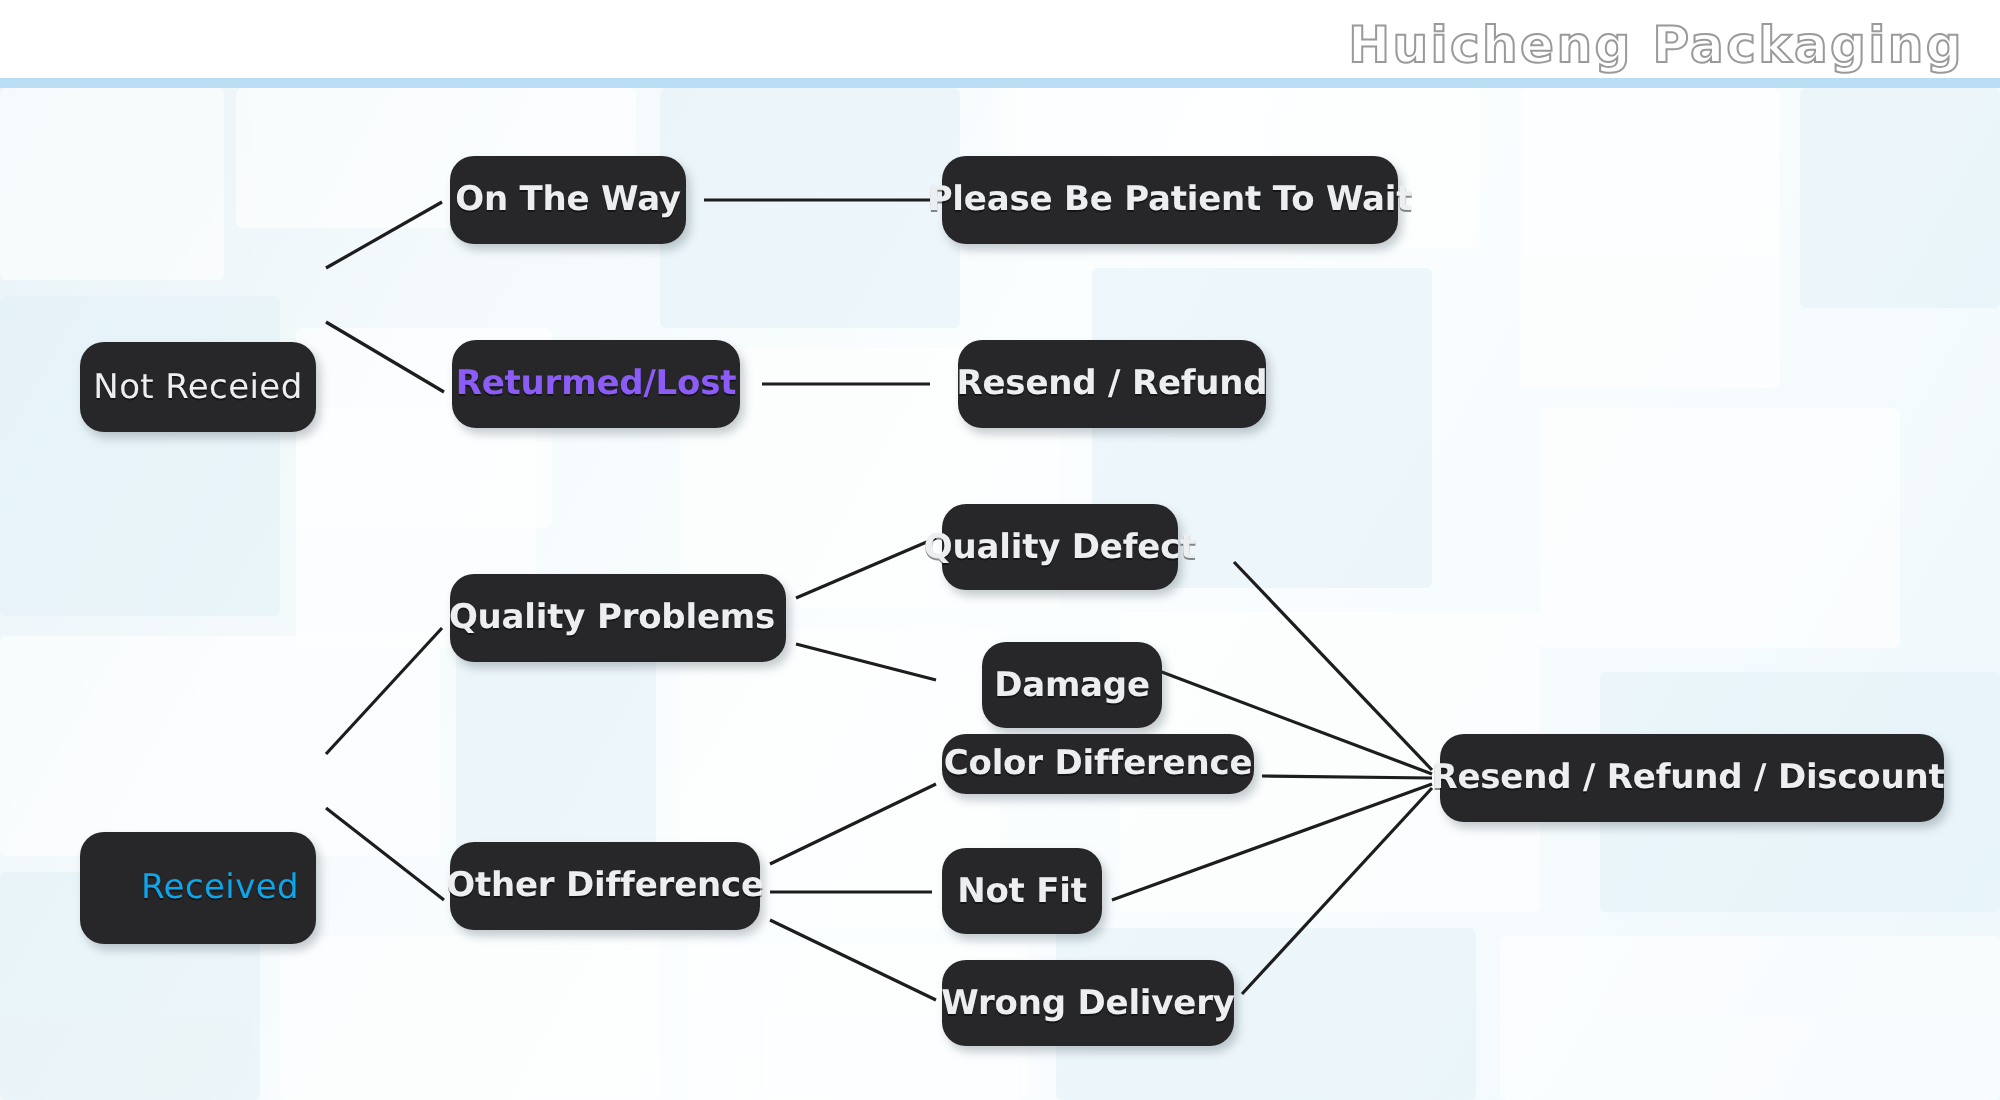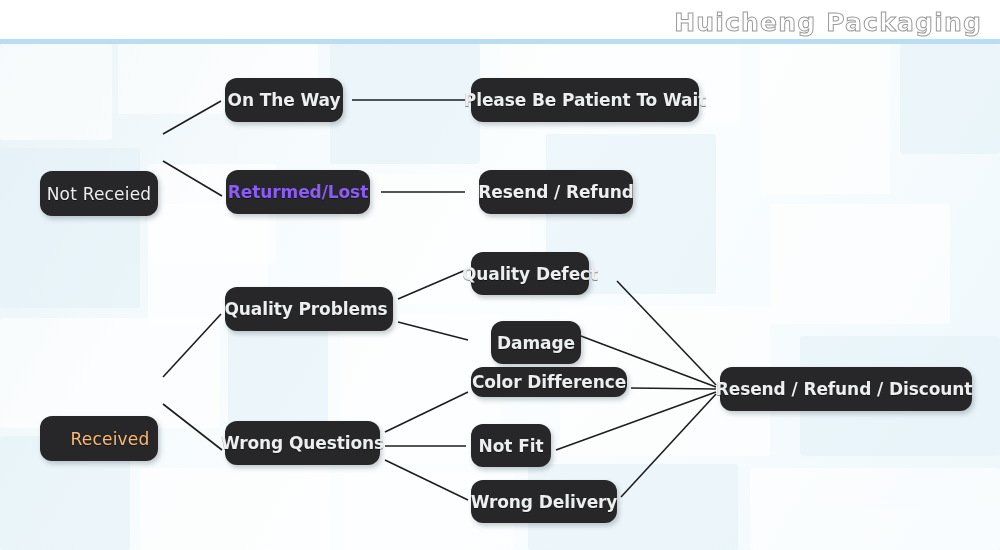--- a/index.html
+++ b/index.html
@@ -178,23 +178,23 @@
         <line x1="631" y1="344" x2="716" y2="345" stroke="#1d1d1d"></line>
         <line x1="556" y1="406" x2="716" y2="348" stroke="#1d1d1d"></line>
         <line x1="621" y1="453" x2="716" y2="350" stroke="#1d1d1d"></line>
       </svg>
     <div id="node-layer">
         <div class="node plain" style="left: 40px; top: 79px; width: 118px; height: 45px; background: rgb(39, 39, 42); color: rgb(236, 238, 240);">Not Receied</div>
         <div class="node" style="left: 225px; top: 34px; width: 118px; height: 44px; background: rgb(39, 39, 42); color: rgb(236, 238, 240);">On The Way</div>
         <div class="node" style="left: 226px; top: 126px; width: 144px; height: 44px; background: rgb(39, 39, 42); color: #8b5cf6;">Returmed/Lost</div>
         <div class="node" style="left: 471px; top: 34px; width: 228px; height: 44px; background: rgb(39, 39, 42); color: rgb(236, 238, 240);">Please Be Patient To Wait</div>
         <div class="node" style="left: 479px; top: 126px; width: 154px; height: 44px; background: rgb(39, 39, 42); color: rgb(236, 238, 240);">Resend / Refund</div>
-        <div class="node plain" style="left: 40px; top: 324px; width: 118px; height: 45px; background: rgb(39, 39, 42); color: #fdba74; padding-left: 38px;">Received</div>
+        <div class="node plain" style="left: 40px; top: 324px; width: 118px; height: 56px; background: rgb(39, 39, 42); color: #0ea5e9; padding-left: 38px;">Received</div>
         <div class="node" style="left: 225px; top: 243px; width: 168px; height: 44px; background: rgb(39, 39, 42); color: rgb(236, 238, 240); padding-left: 10px;">Quality Problems</div>
-        <div class="node" style="left: 225px; top: 377px; width: 155px; height: 44px; background: rgb(39, 39, 42); color: rgb(236, 238, 240);">Wrong Questions</div>
+        <div class="node" style="left: 225px; top: 377px; width: 155px; height: 44px; background: rgb(39, 39, 42); color: rgb(236, 238, 240);">Other Difference</div>
         <div class="node" style="left: 471px; top: 208px; width: 118px; height: 43px; background: rgb(39, 39, 42); color: rgb(236, 238, 240);">Quality Defect</div>
         <div class="node" style="left: 471px; top: 277px; width: 90px; height: 43px; background: rgb(39, 39, 42); color: rgb(236, 238, 240); margin-left: 20px;">Damage</div>
         <div class="node" style="left: 471px; top: 323px; width: 156px; height: 30px; background: rgb(39, 39, 42); color: rgb(236, 238, 240);">Color Difference</div>
         <div class="node" style="left: 471px; top: 380px; width: 80px; height: 43px; background: rgb(39, 39, 42); color: rgb(236, 238, 240);">Not Fit</div>
         <div class="node" style="left: 471px; top: 436px; width: 146px; height: 43px; background: rgb(39, 39, 42); color: rgb(236, 238, 240);">Wrong Delivery</div>
         <div class="node" style="left: 720px; top: 323px; width: 252px; height: 44px; background: rgb(39, 39, 42); color: rgb(236, 238, 240); padding-left: 12px;">Resend / Refund / Discount</div>
       </div>
   </div>
 
   <div class="header">

